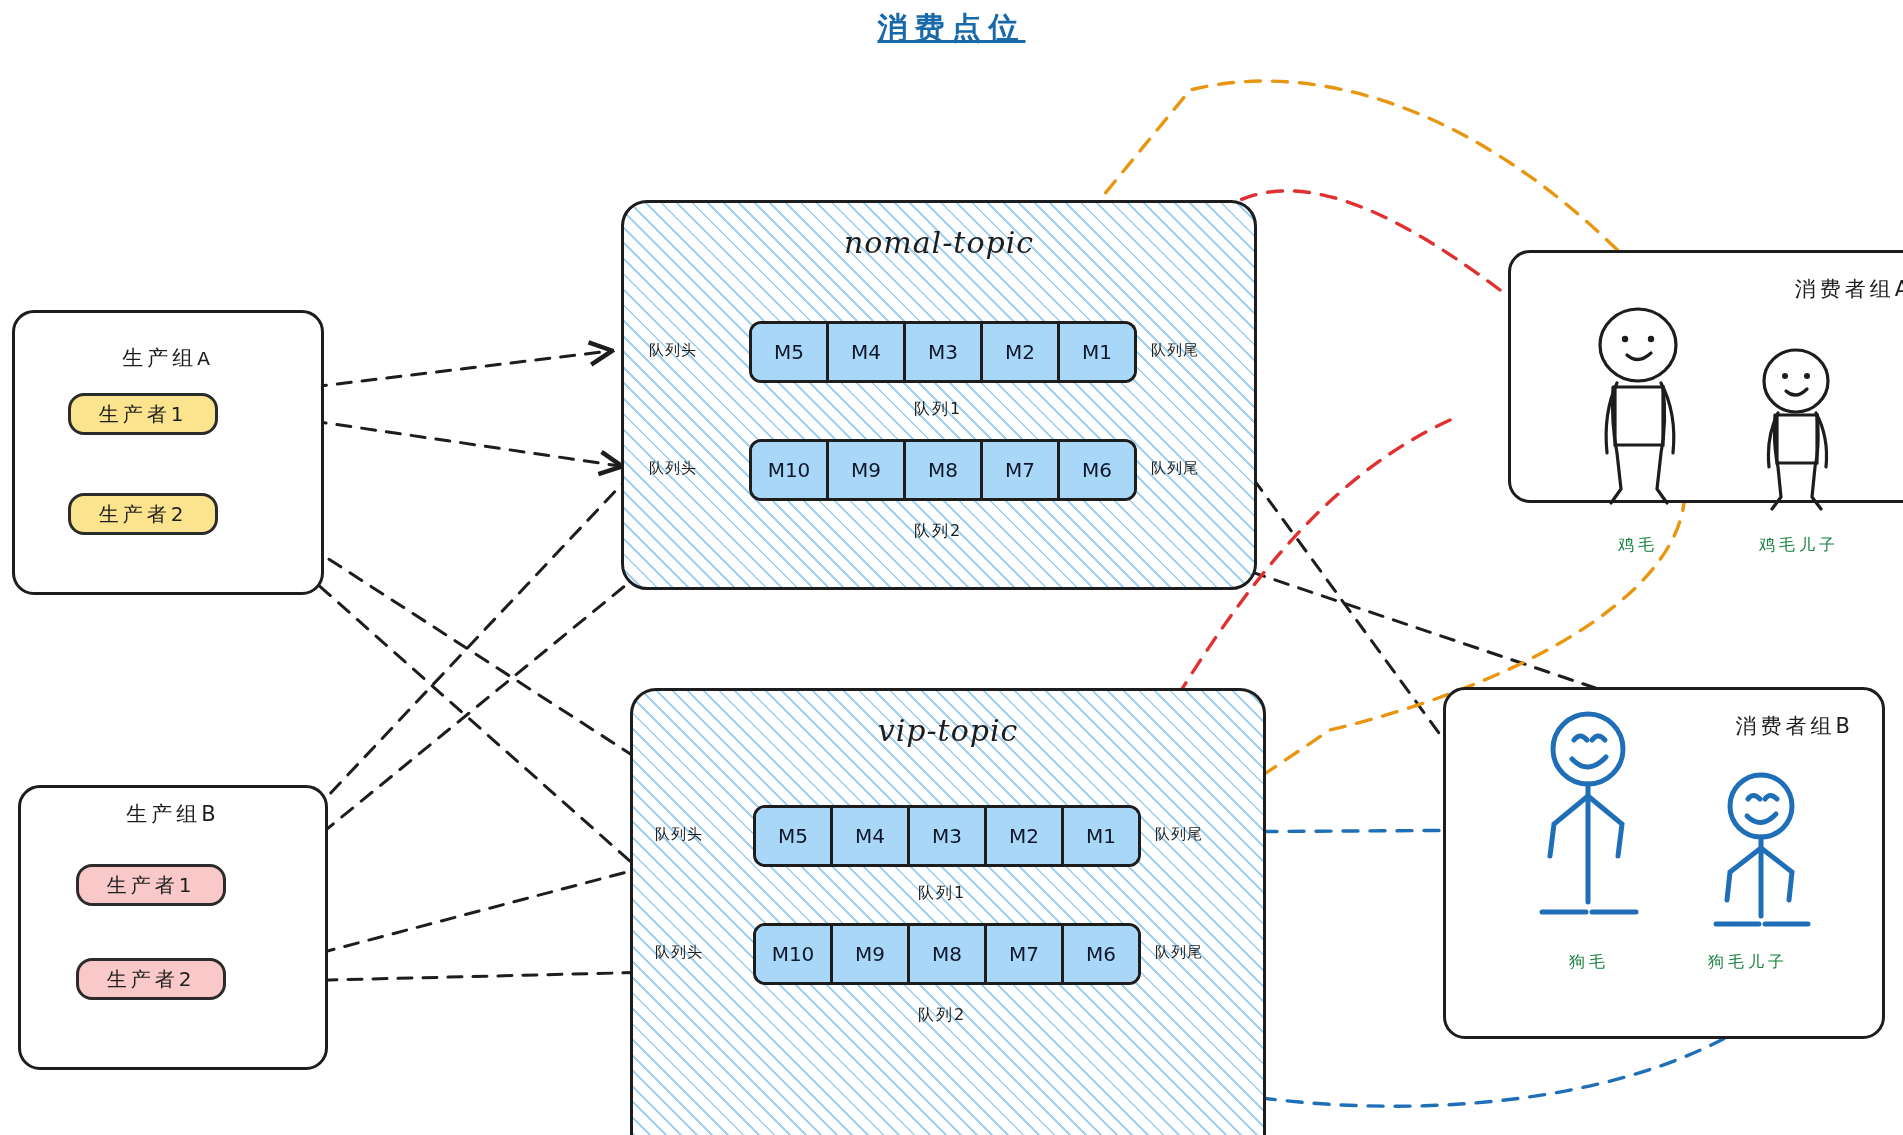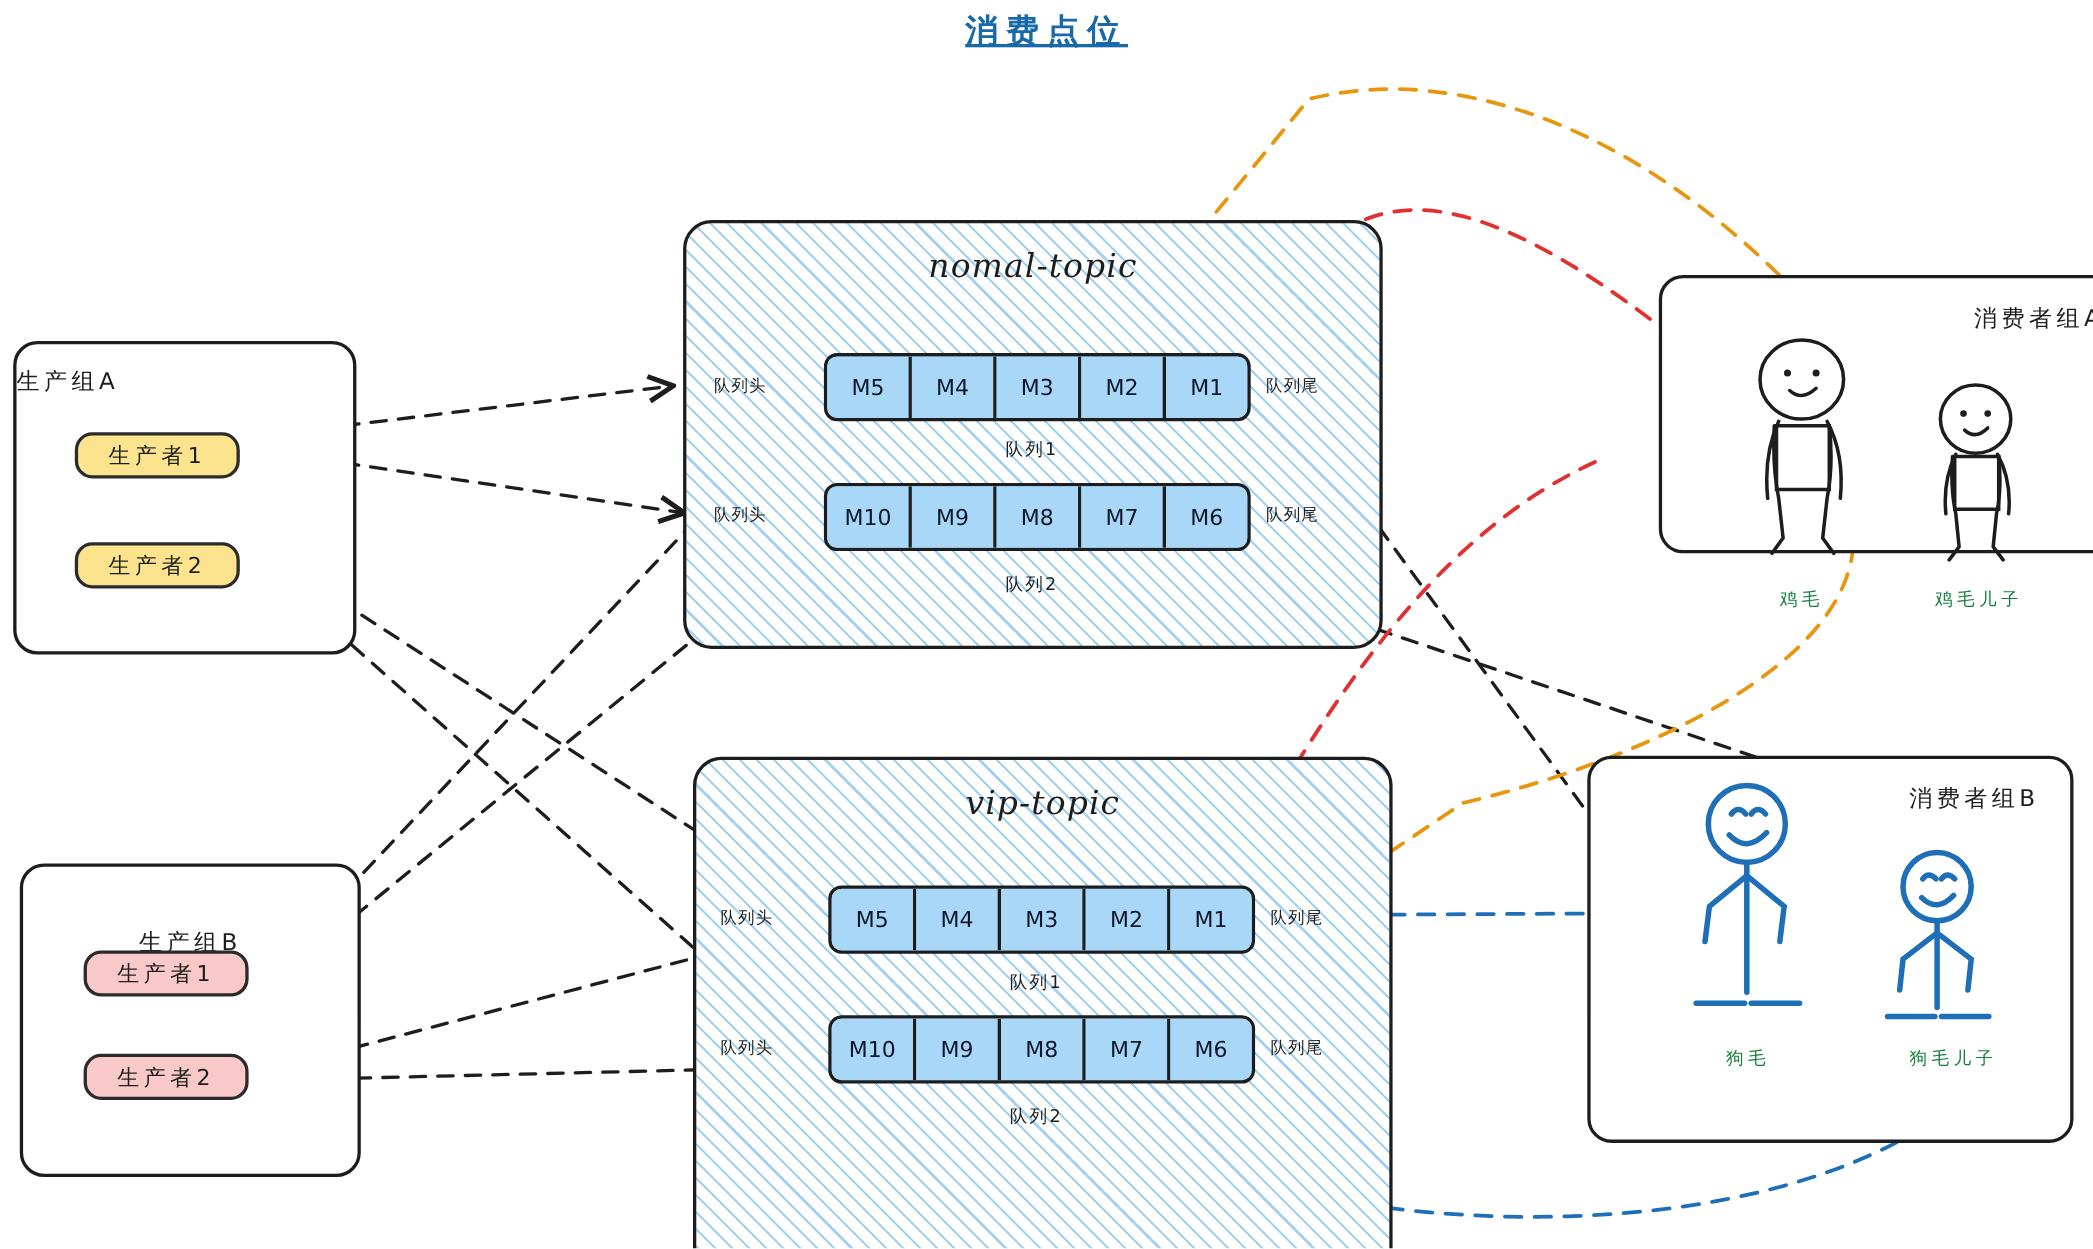--- a/index.html
+++ b/index.html
@@ -196,31 +196,31 @@
 
       <path d="M1660,420 C1760,560 1540,680 1330,730 L1065,908" stroke="#e8960f" stroke-width="3.4" stroke-dasharray="15 12" marker-end="url(#ah-orange)"></path>
 
       <path d="M1520,830 L1180,832" stroke="#1f6fb8" stroke-width="3.4" stroke-dasharray="15 12" marker-end="url(#ah-blue)"></path>
 
       <path d="M1770,1010 C1600,1135 1260,1125 1080,1055 L872,998" stroke="#1f6fb8" stroke-width="3.4" stroke-dasharray="15 12" marker-end="url(#ah-blue)"></path>
     </g>
   </svg>
 
   <div class="box" style="left:12px; top:310px; width:312px; height:285px;">
-    <div class="box-label" style="left:0; right:0; top:20px; ">生产组A</div>
+    <div class="box-label" style="left:0; right:0; top:31px; text-align:center;font-family:Liberation Mono, monospace;">生产组A</div>
     <div class="pill pill-yellow" style="left:53px; top:80px; width:150px; height:42px;">
       <span>生产者1</span>
     </div>
     <div class="pill pill-yellow" style="left:53px; top:180px; width:150px; height:42px;">
       <span>生产者2</span>
     </div>
   </div>
 
   <div class="box" style="left:18px; top:785px; width:310px; height:285px;">
-    <div class="box-label" style="left:0; right:0; top:12px; text-align:center;margin-top:43px;">生产组B</div>
+    <div class="box-label" style="left:0; right:0; top:12px; text-align:center;">生产组B</div>
     <div class="pill pill-pink" style="left:55px; top:76px; width:150px; height:42px;">
       <span>生产者1</span>
     </div>
     <div class="pill pill-pink" style="left:55px; top:170px; width:150px; height:42px;">
       <span>生产者2</span>
     </div>
   </div>
 
   <div class="topic" style="left:621px; top:200px; width:636px; height:390px;">
     <div class="topic-title">nomal-topic</div>
@@ -332,16 +332,16 @@
         <path d="M40,33 Q45,26 52,33"></path>
         <path d="M57,33 Q62,26 69,33"></path>
         <path d="M39,50 Q53,64 68,48"></path>
         <path d="M53,71 L53,150"></path>
         <path d="M53,82 L22,106 L19,134"></path>
         <path d="M53,82 L84,106 L81,134"></path>
         <path d="M8,158 L51,158"></path>
         <path d="M57,158 L100,158"></path>
       </g>
     </svg>
-    <div class="person-name" style="left:260px; top:262px; width:140px;">狗毛儿子</div>
+    <div class="person-name" style="left:232px; top:262px; width:140px;">狗毛儿子</div>
   </div>
 
 </div>
 
 </body></html>

